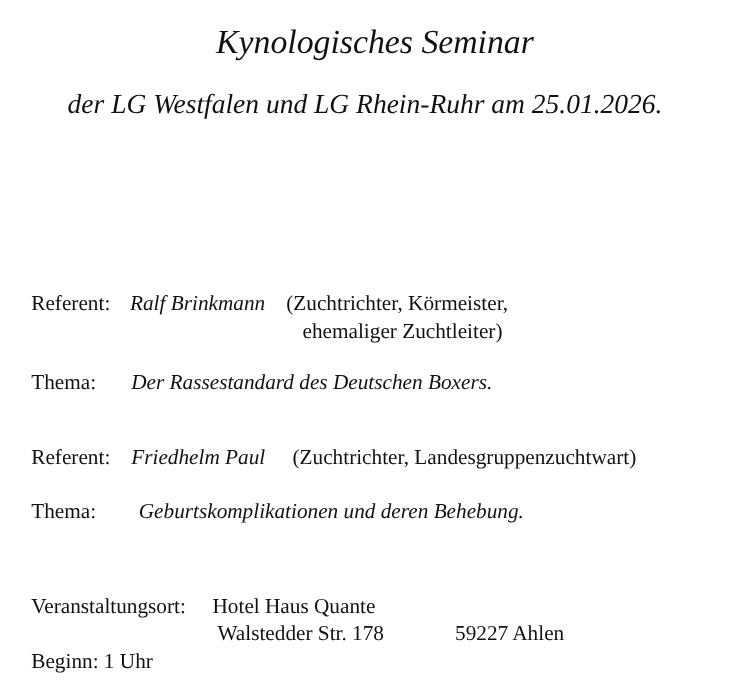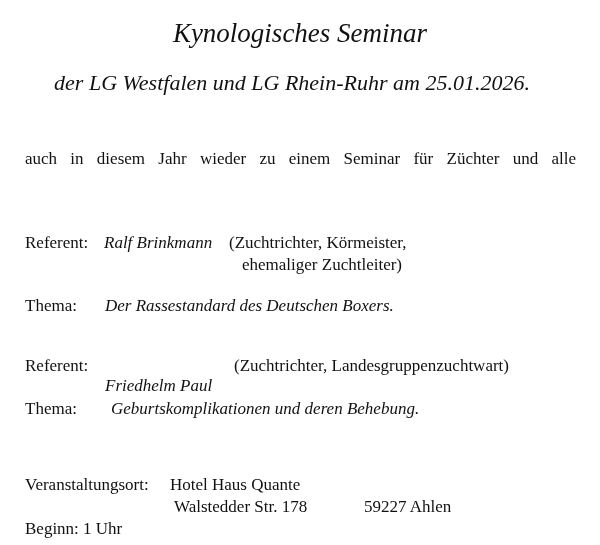--- a/index.html
+++ b/index.html
@@ -49,33 +49,32 @@
   </style>
 </head>
 <body>
 
 <div>
 
   <div class="abs title">Kynologisches Seminar</div>
   <div class="abs subtitle">der LG Westfalen und LG Rhein-Ruhr am 25.01.2026.</div>
 
   <div class="abs intro">
-    <span class="line">auch in diesem Jahr wieder zu einem Seminar für Züchter und alle</span>
   </div>
 
   <div class="abs row" style="top:233px; left:25px;">Referent:</div>
   <div class="abs row it" style="top:233px; left:104px;font-family:Liberation Serif, serif;">Ralf Brinkmann</div>
   <div class="abs row" style="top:233px; left:229px;">(Zuchtrichter, Körmeister,</div>
   <div class="abs row" style="top:255px; left:242px;">ehemaliger Zuchtleiter)</div>
 
   <div class="abs row" style="top:296px; left:25px;">Thema:</div>
   <div class="abs row it" style="top:296px; left:105px;">Der Rassestandard des Deutschen Boxers.</div>
 
   <div class="abs row" style="top:356px; left:25px;">Referent:</div>
-  <div class="abs row it" style="top:356px; left:105px;margin-top:20px;">Friedhelm Paul</div>
+  <div class="abs row it" style="top:356px; left:105px;">Friedhelm Paul</div>
   <div class="abs row" style="top:356px; left:234px;">(Zuchtrichter, Landesgruppenzuchtwart)</div>
 
   <div class="abs row" style="top:399px; left:25px;">Thema:</div>
   <div class="abs row it" style="top:399px; left:111px;">Geburtskomplikationen  und deren Behebung.</div>
 
   <div class="abs row" style="top:475px; left:25px;">Veranstaltungsort:</div>
   <div class="abs row" style="top:475px; left:170px;">Hotel Haus Quante</div>
   <div class="abs row" style="top:497px; left:174px;">Walstedder Str. 178</div>
   <div class="abs row" style="top:497px; left:364px;">59227 Ahlen</div>
 

